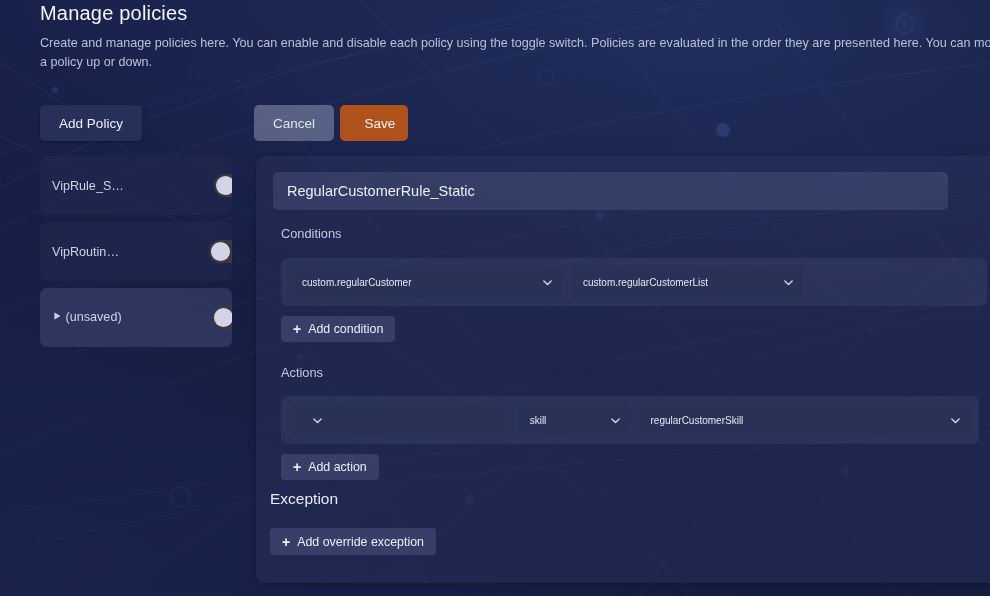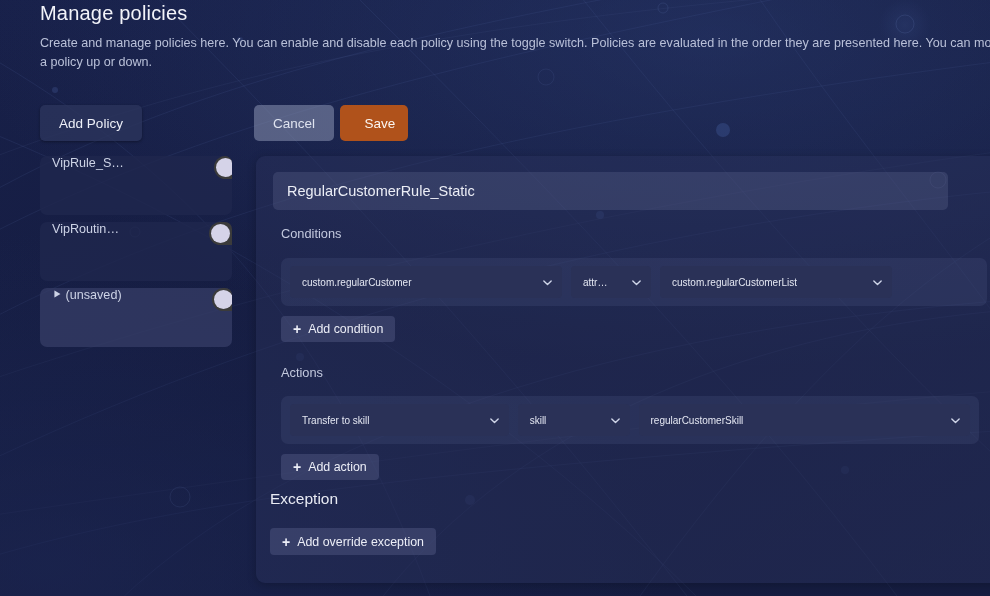--- a/index.html
+++ b/index.html
@@ -105,21 +105,21 @@
     position: absolute;
     left: 8px;
     top: 156px;
     width: 192px;
   }
   .policy-item {
     height: 59px;
     border-radius: 7px;
     margin-bottom: 7px;
     display: flex;
-    align-items: flex-start;
+    align-items: center;
     padding: 0 12px;
     background: rgba(31,39,78,0.80);
     cursor: pointer;
     position: relative;
     overflow: hidden;
     gap: 40px;
   }
   .policy-item.selected {
     background: rgba(55,62,104,0.72);
   }
@@ -383,28 +383,20 @@
     <div class="dropdown" id="cond-attribute">
       <span class="dd-text">custom.regularCustomer</span>
       <span class="chev">
         <svg viewBox="0 0 12 12">
             <path d="M2 4.3 L6 8.3 L10 4.3" fill="none" stroke="#cfd5e8" stroke-width="1.5" stroke-linecap="round" stroke-linejoin="round"></path>
           </svg>
       </span>
     </div>
 
 
-    <div class="dropdown" id="cond-type">
-      <span class="dd-text">attr…</span>
-      <span class="chev">
-        <svg viewBox="0 0 12 12">
-            <path d="M2 4.3 L6 8.3 L10 4.3" fill="none" stroke="#cfd5e8" stroke-width="1.5" stroke-linecap="round" stroke-linejoin="round"></path>
-          </svg>
-      </span>
-    </div>
 
     <div class="dropdown" id="cond-value">
       <span class="dd-text">custom.regularCustomerList</span>
       <span class="chev">
         <svg viewBox="0 0 12 12">
             <path d="M2 4.3 L6 8.3 L10 4.3" fill="none" stroke="#cfd5e8" stroke-width="1.5" stroke-linecap="round" stroke-linejoin="round"></path>
           </svg>
       </span>
     </div>
 
@@ -413,21 +405,20 @@
   <button class="add-btn" id="add-condition-button">
     <span class="plus">+</span>
     <span>Add condition</span>
   </button>
 
   <div class="section-label" id="actions-label">Actions</div>
 
   <div class="rule-row" id="action-row">
 
     <div class="dropdown" id="act-type">
-      <span class="dd-text">Transfer to skill</span>
       <span class="chev">
         <svg viewBox="0 0 12 12">
             <path d="M2 4.3 L6 8.3 L10 4.3" fill="none" stroke="#cfd5e8" stroke-width="1.5" stroke-linecap="round" stroke-linejoin="round"></path>
           </svg>
       </span>
     </div>
 
     <div class="dropdown" id="act-target">
       <span class="dd-text">skill</span>
       <span class="chev">

